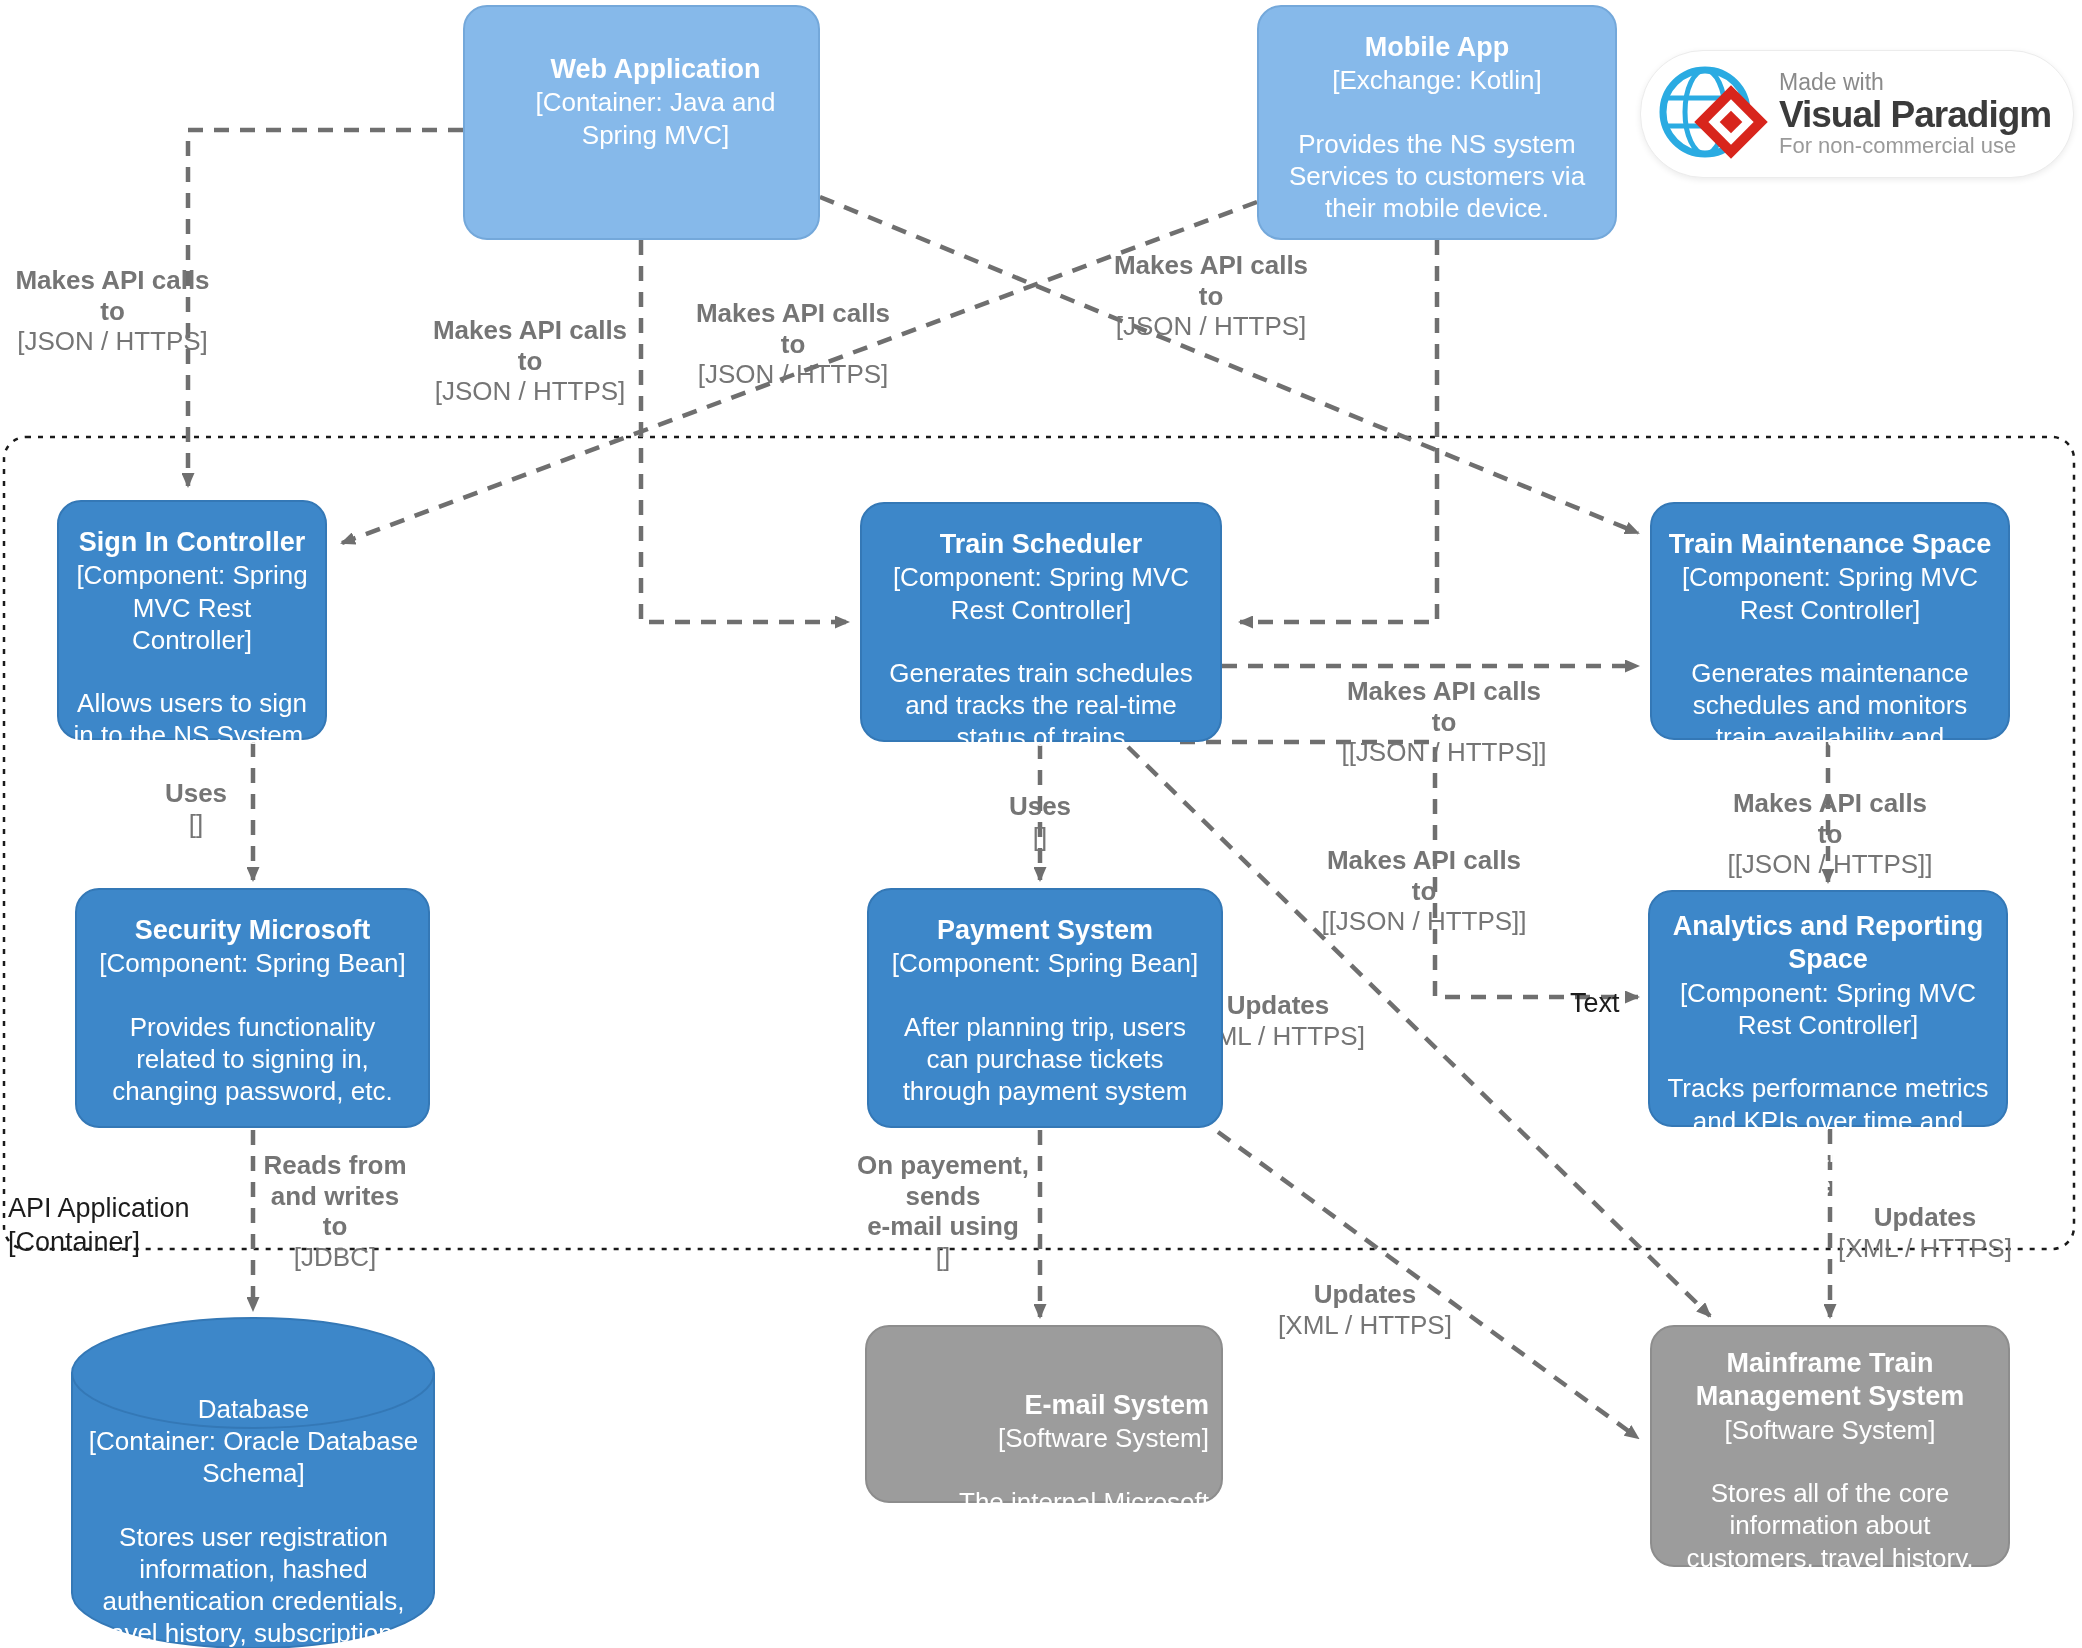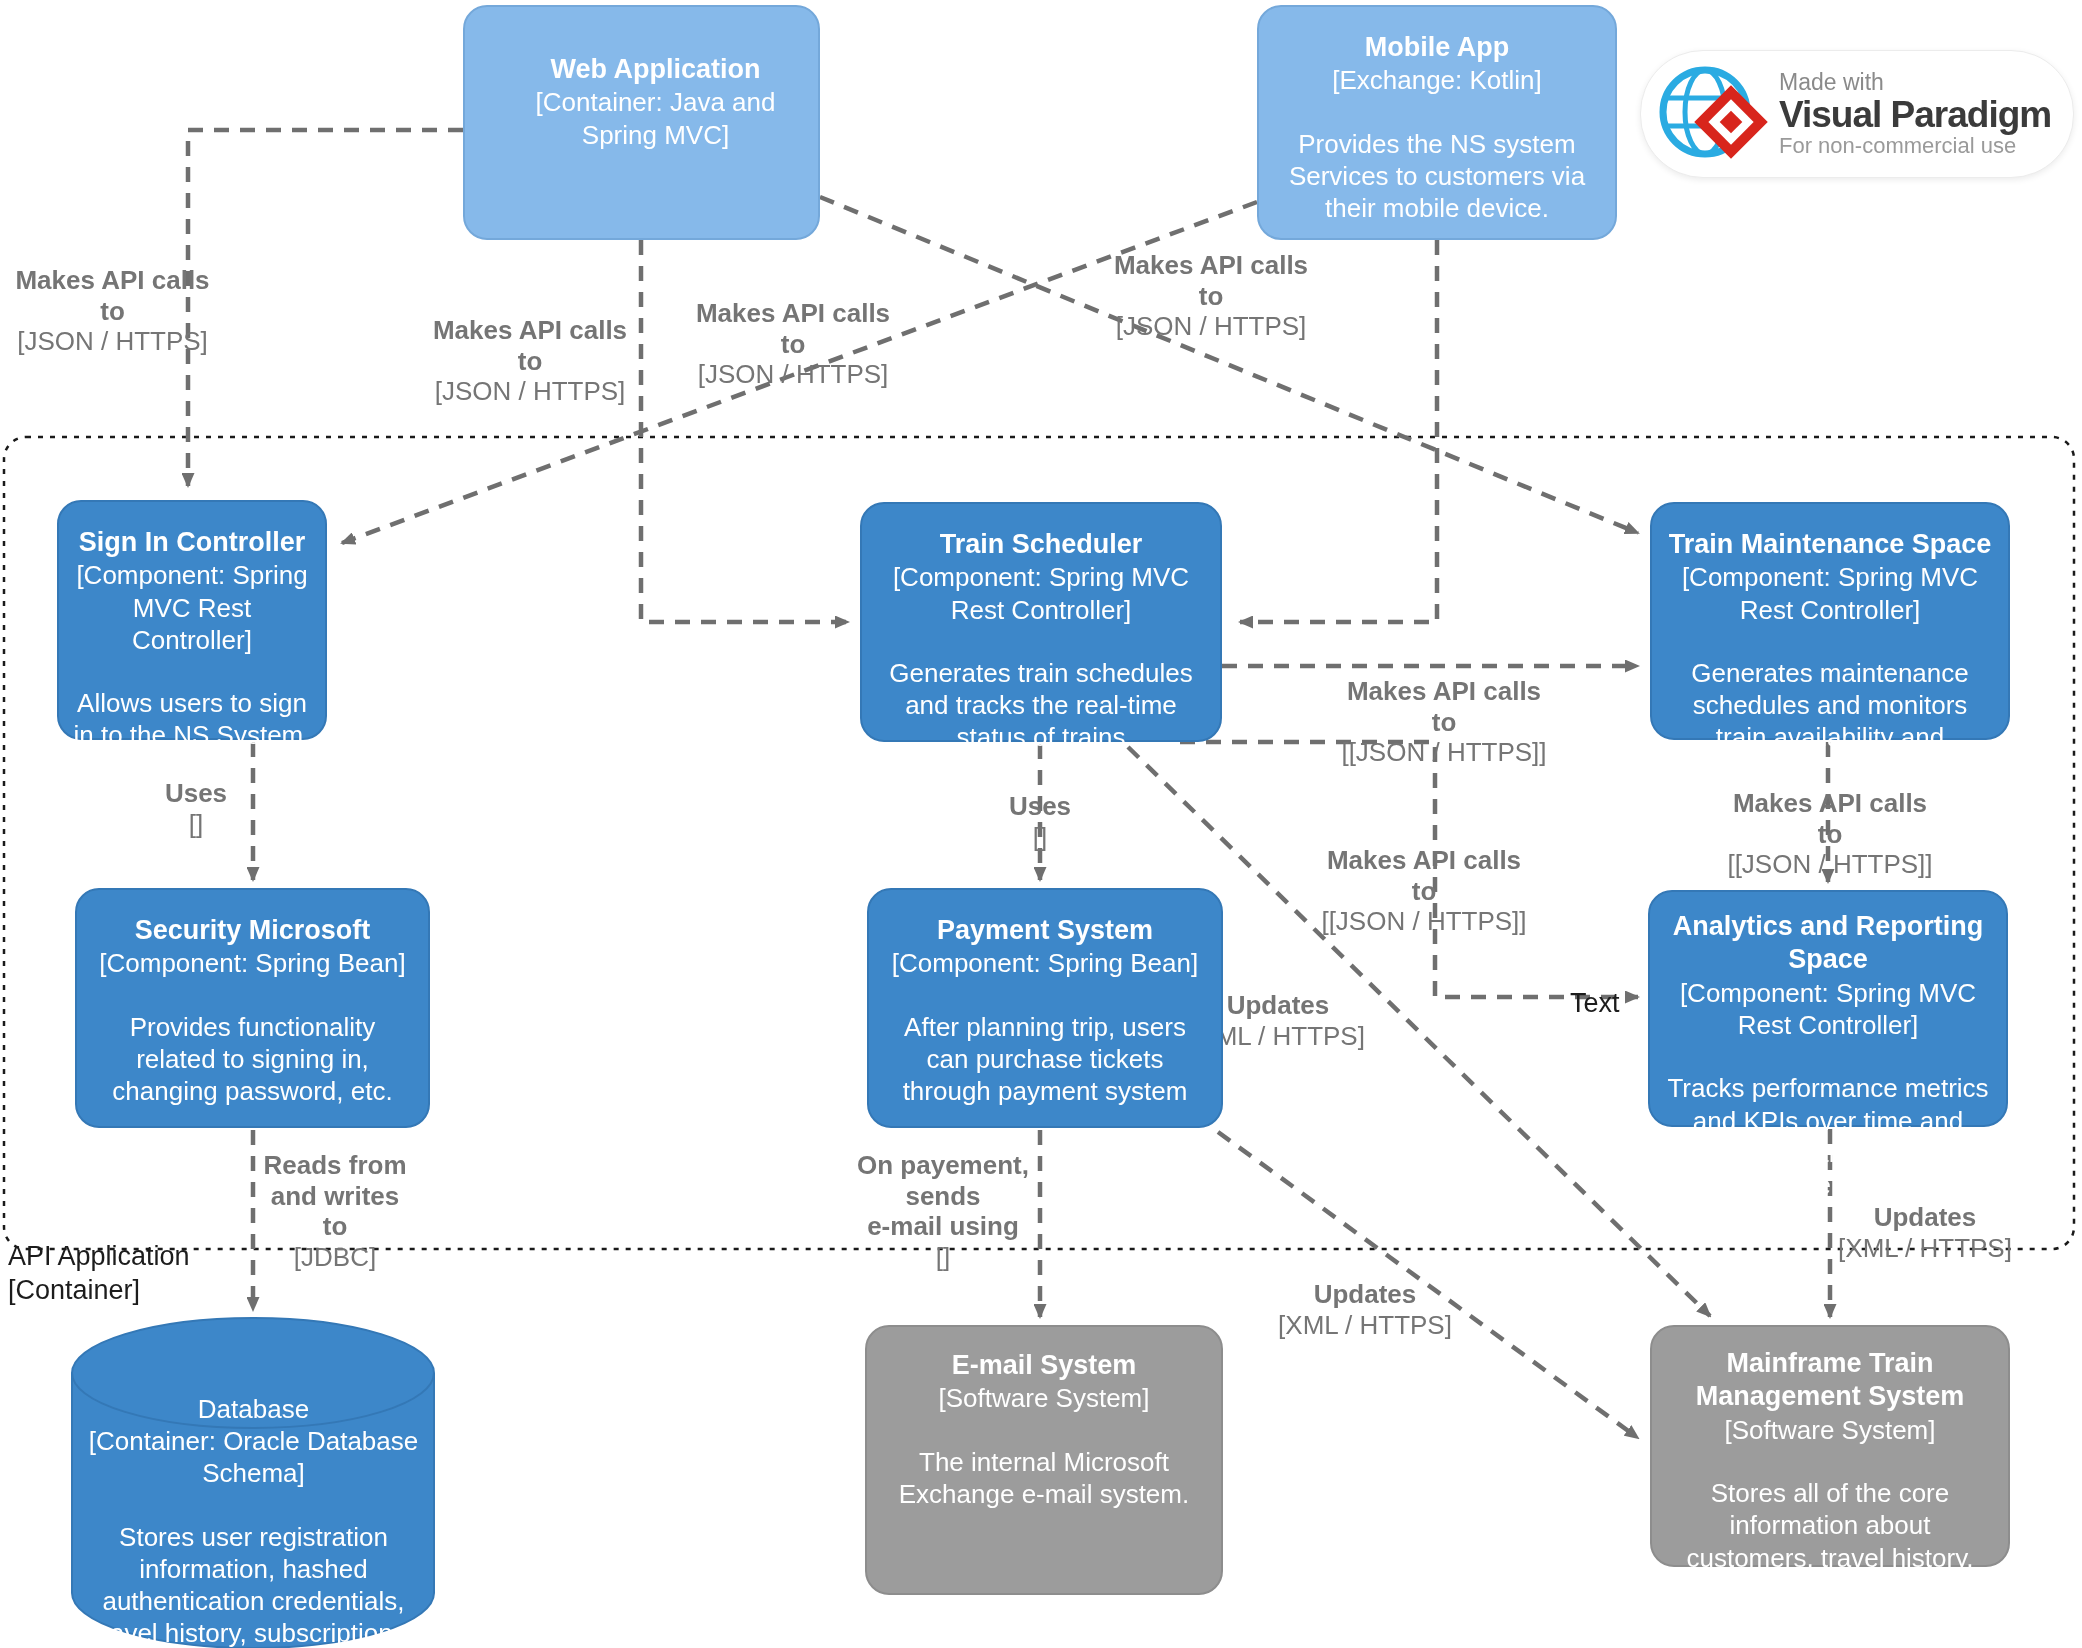--- a/index.html
+++ b/index.html
@@ -15,21 +15,21 @@
   .nt{font-weight:bold;font-size:27px;}
   .nd{margin-top:31px;}
   .padbig{padding-top:46px;padding-left:40px;}
   .cyl-text{position:absolute;z-index:3;text-align:center;color:#ffffff;
             font-size:26px;line-height:1.24;}
   .elabel{position:absolute;z-index:2;text-align:center;color:#757575;
           font-size:26px;line-height:1.18;}
   .elabel .b{font-weight:bold;}
   .textlabel{position:absolute;z-index:2;color:#1c1c1c;font-size:27px;}
   .boundary-label{position:absolute;z-index:2;color:#1c1c1c;font-size:27px;
-                  line-height:1.25;text-align:left;margin-top:48px;}
+                  line-height:1.25;text-align:left;}
   #vp-badge{position:absolute;left:1640px;top:14px;width:432px;height:126px;z-index:4;
             background:#ffffff;border:1px solid #ececec;border-radius:63px;
             box-shadow:0 2px 6px rgba(0,0,0,0.08);display:flex;align-items:center;margin-top:36px;}
   #vp-badge .vtxt{margin-left:6px;}
   .vp-made{color:#8a8a8a;font-size:23px;}
   .vp-brand{color:#3b3b3b;font-weight:bold;font-size:37px;line-height:1.0;letter-spacing:-1px;}
   .vp-sub{color:#9a9a9a;font-size:22px;}
 </style>
 </head>
 <body>
@@ -108,21 +108,21 @@
     <div class="ns">[Component: Spring Bean]</div>
     <div class="nd">After planning trip, users can purchase tickets through payment system</div>
   </div>
 
   <div class="node blue" style="left:1648px;top:890px;width:360px;height:237px;padding-top:18px;">
     <div class="nt">Analytics and Reporting Space</div>
     <div class="ns">[Component: Spring MVC Rest Controller]</div>
     <div class="nd">Tracks performance metrics and KPIs over time and analyses trends and forecast future performance.</div>
   </div>
 
-  <div class="node gray" style="left:865px;top:1325px;width:358px;height:270px;padding-top:22px;">
+  <div class="node gray" style="left:865px;top:1325px;width:358px;height:178px;padding-top:62px;text-align:right;">
     <div class="nt">E-mail System</div>
     <div class="ns">[Software System]</div>
     <div class="nd">The internal Microsoft Exchange e-mail system.</div>
   </div>
 
   <div class="node gray" style="left:1650px;top:1325px;width:360px;height:242px;padding-top:20px;">
     <div class="nt">Mainframe Train Management System</div>
     <div class="ns">[Software System]</div>
     <div class="nd">Stores all of the core information about customers, travel history, transactions, etc.</div>
   </div>

